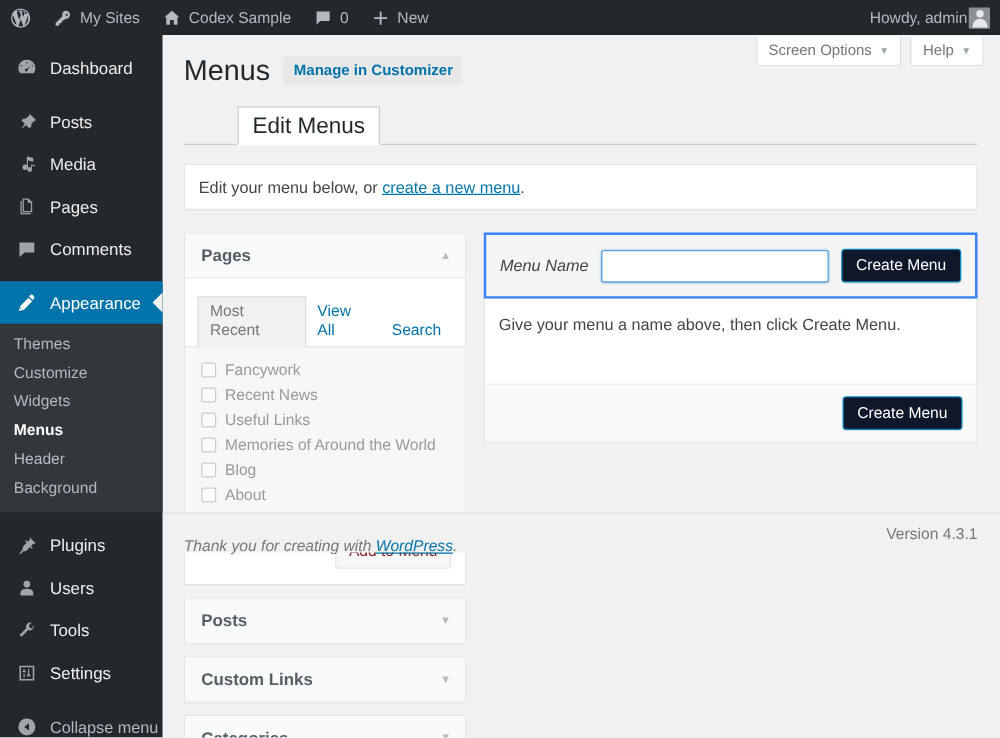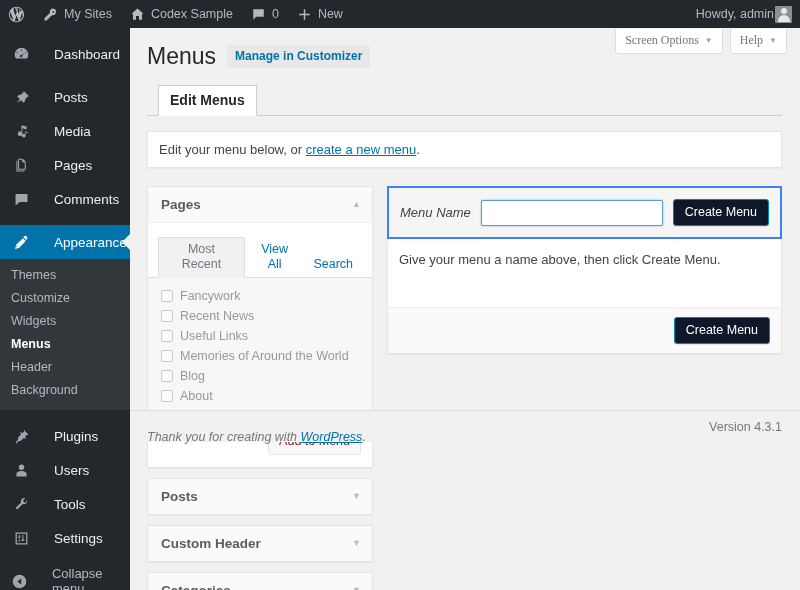--- a/index.html
+++ b/index.html
@@ -50,21 +50,21 @@
     position: absolute; top: 28px; left: 0;
     width: 130px; height: 562px;
     background: #23282d;
     z-index: 20;
   }
   .menu-item {
     position: relative;
     display: flex; align-items: center;
     height: 34px; padding-left: 11px;
     color: #eee; font-size: 13.5px;
-    gap: 23px;
+    gap: 9px;
   }
   .menu-item .mi-ico { width: 20px; display: flex; justify-content: center; align-items: center; }
   .menu-item .mi-ico svg { display: block; fill: #a0a5aa; }
   .menu-item.current { background: #0073aa; color: #fff; }
   .menu-item.current .mi-ico svg { fill: #fff; }
   .menu-item.current::after {
     content: ""; position: absolute; right: 0; top: 50%;
     transform: translateY(-50%);
     border-style: solid; border-width: 8px 8px 8px 0;
     border-color: transparent #f1f1f1 transparent transparent;
@@ -88,21 +88,21 @@
   }
   .screen-meta {
     position: absolute; right: 13px; top: 1px;
     display: flex; gap: 7px;
   }
   .meta-btn {
     background: #fff; border: 1px solid #ddd; border-top: none;
     border-radius: 0 0 3px 3px;
     padding: 4px 9px 5px 9px;
     font-size: 12px; color: #72777c;
-    display: flex; align-items: center; gap: 6px; font-family: Liberation Serif, serif;
+    display: flex; align-items: center; gap: 6px;
   }
   .meta-btn .caret { font-size: 8px; color: #a0a5aa; }
 
   .wrap { padding: 0 18px 0 17px; }
   .page-head {
     display: flex; align-items: center; gap: 11px;
     padding-top: 13px; padding-bottom: 2px;
   }
   .page-title { font-size: 23px; font-weight: normal; color: #23282d; line-height: 30px; }
   .customizer-btn {
@@ -118,22 +118,23 @@
     border-bottom: 1px solid #ccc;
     height: 30px;
     display: flex; align-items: flex-end;
     padding-left: 11px;
   }
   .tab {
     background: #fff;
     border: 1px solid #ccc; border-bottom: 1px solid #fff;
     margin-bottom: -1px;
     padding: 7px 11px 7px 11px;
-    font-size: 14px; font-weight: bold; color: #23282d;
+    font-size: 18px; font-weight: normal; color: #23282d;
     line-height: 15px;
+    margin-left: 32px;
   }
 
   .notice {
     margin-top: 15px;
     background: #fff; border: 1px solid #e5e5e5;
     padding: 10px 11px;
     font-size: 13px; color: #444;
     box-shadow: 0 1px 1px rgba(0,0,0,.04);
   }
   .lnk { color: #0073aa; text-decoration: underline; }
@@ -149,21 +150,21 @@
   }
   .panel-head {
     display: flex; align-items: center; justify-content: space-between;
     padding: 10px 11px 10px 13px;
     border-bottom: 1px solid #eee;
     background: #fafafa;
   }
   .panel-head.closed { border-bottom: none; }
   .panel-title { font-size: 13.5px; font-weight: bold; color: #555d66; }
   .toggle-ind { color: #bbb; font-size: 9px; line-height: 9px; }
-  .panel-body { padding: 0; text-align: center; }
+  .panel-body { padding: 0; }
 
   .inner-tabs {
     display: flex; align-items: flex-end;
     border-bottom: 1px solid #ddd;
     padding: 14px 10px 0 10px;
     gap: 0;
   }
   .itab {
     font-size: 12.5px; padding: 4px 9px 5px 9px;
     color: #0073aa; line-height: 15px;
@@ -492,21 +493,21 @@
 
           <div class="panel">
             <div class="panel-head closed">
               <span class="panel-title">Posts</span>
               <span class="toggle-ind">▼</span>
             </div>
           </div>
 
           <div class="panel">
             <div class="panel-head closed">
-              <span class="panel-title">Custom Header</span>
+              <span class="panel-title">Custom Links</span>
               <span class="toggle-ind">▼</span>
             </div>
           </div>
 
           <div class="panel">
             <div class="panel-head closed">
               <span class="panel-title">Categories</span>
               <span class="toggle-ind">▼</span>
             </div>
           </div>

